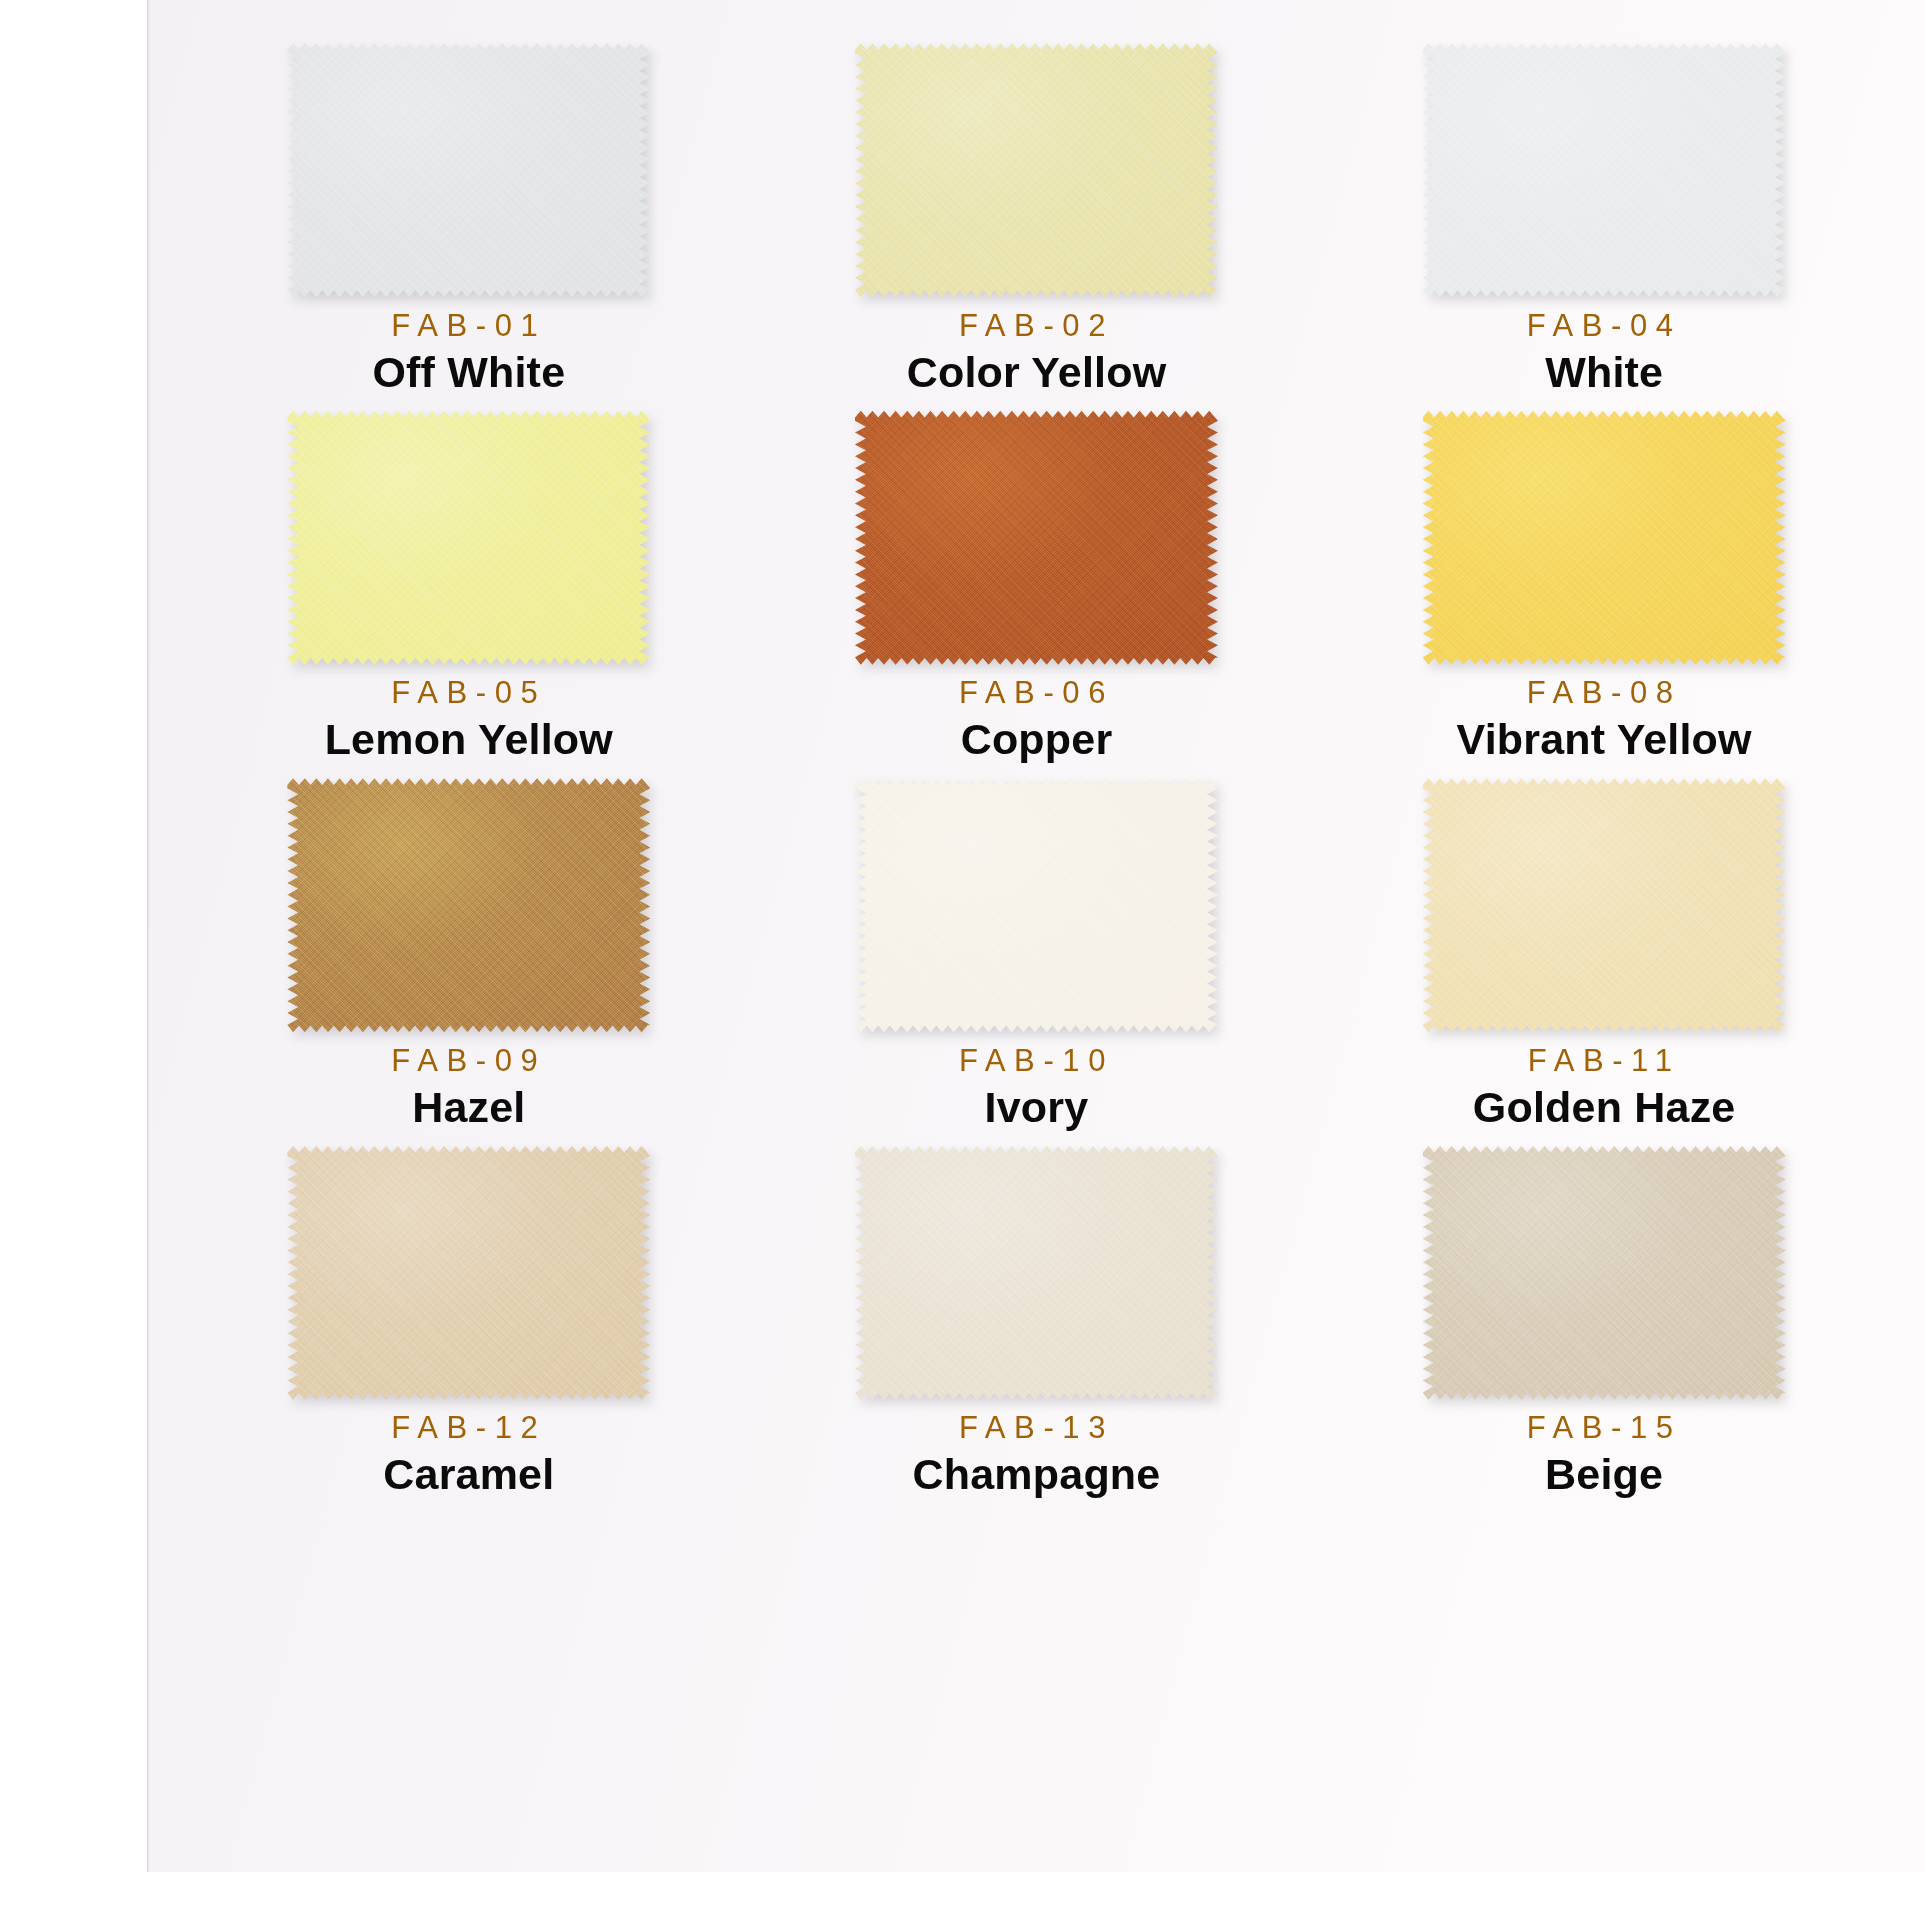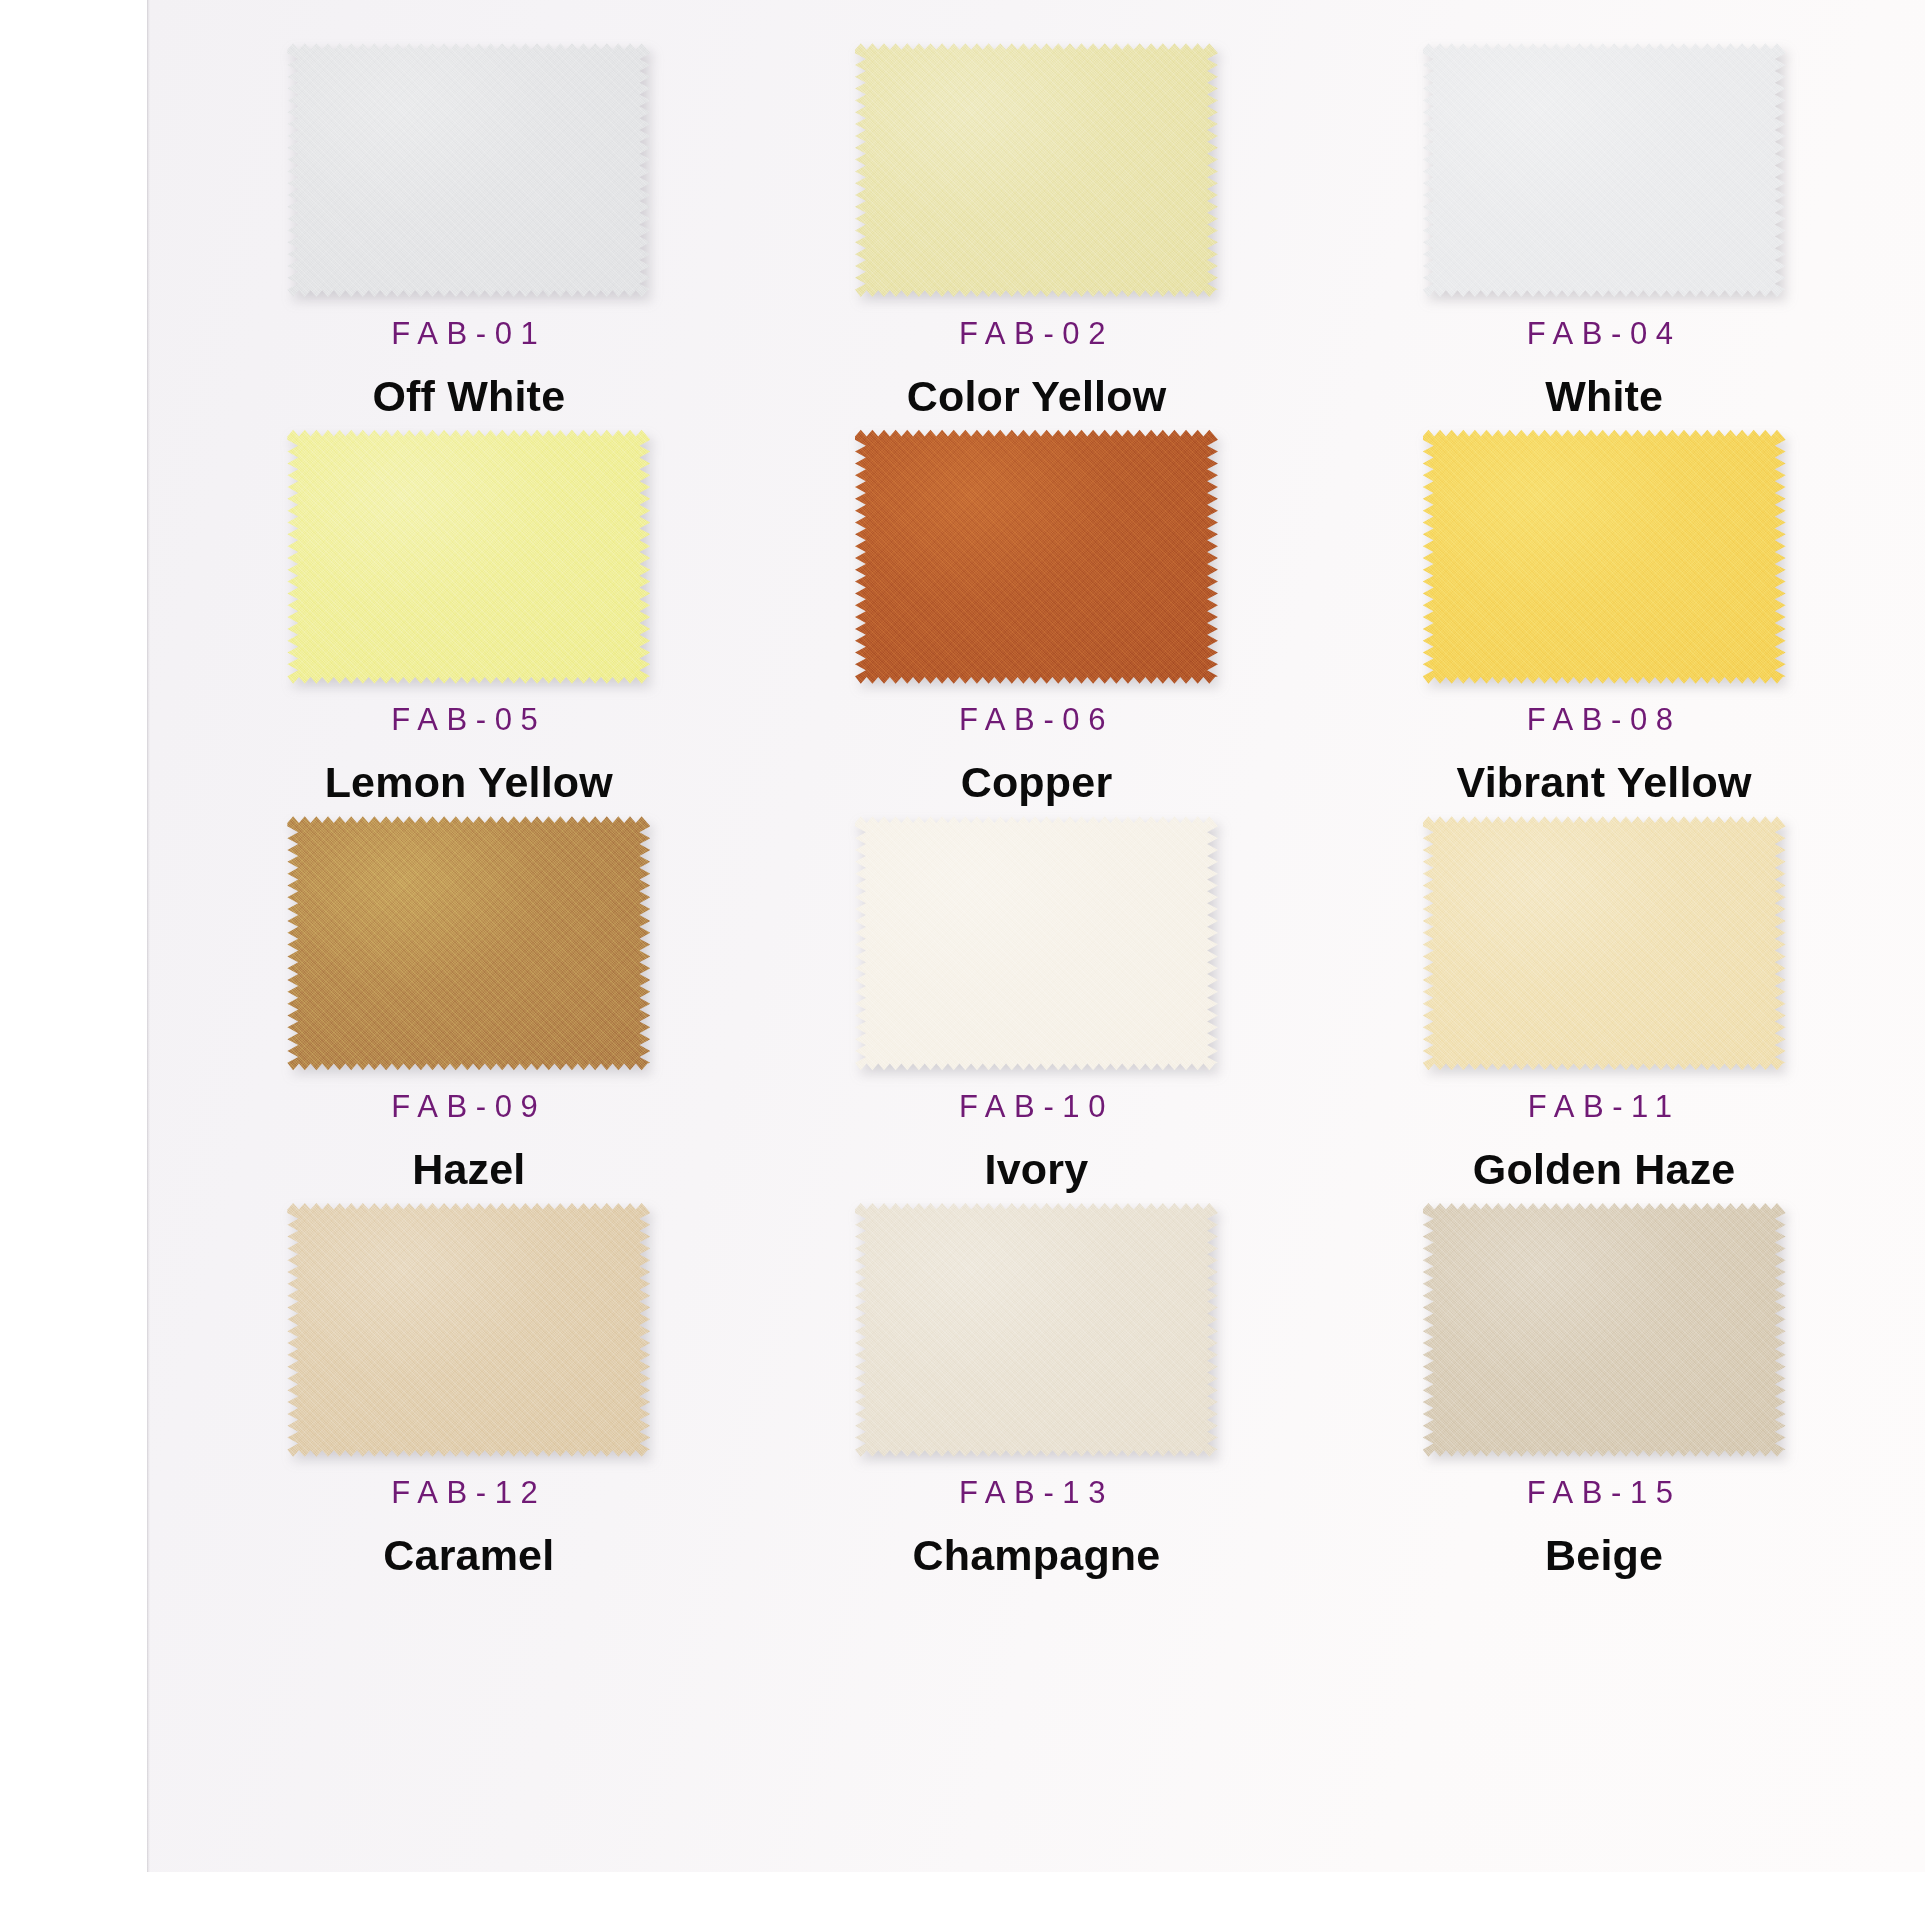--- a/index.html
+++ b/index.html
@@ -140,30 +140,30 @@
         rgba(255,255,255,0.10) 0 1px, rgba(0,0,0,0.045) 1px 1.9px,
         rgba(255,255,255,0.07) 1.9px 2.9px, rgba(0,0,0,0.025) 2.9px 3.8px),
       radial-gradient(ellipse at 32% 26%,
         rgba(255,255,255,0.28) 0%, rgba(255,255,255,0.06) 42%, rgba(0,0,0,0.055) 100%);
     mix-blend-mode: overlay;
     opacity: 0.95;
   }
 
   
   .code {
-    margin-top: 17px;
+    margin-top: 9px;
     font-size: 31px;
     font-weight: 400;
     letter-spacing: 8.6px;
-    color: #701a75;
+    color: #a16207;
     text-align: center;
     white-space: nowrap;
   }
   .name {
-    margin-top: 20px;
+    margin-top: 4px;
     font-size: 43px;
     font-weight: 700;
     letter-spacing: 0.2px;
     color: #0b0b0b;
     text-align: center;
     white-space: nowrap;
   }
 </style>
 </head>
 <body>

